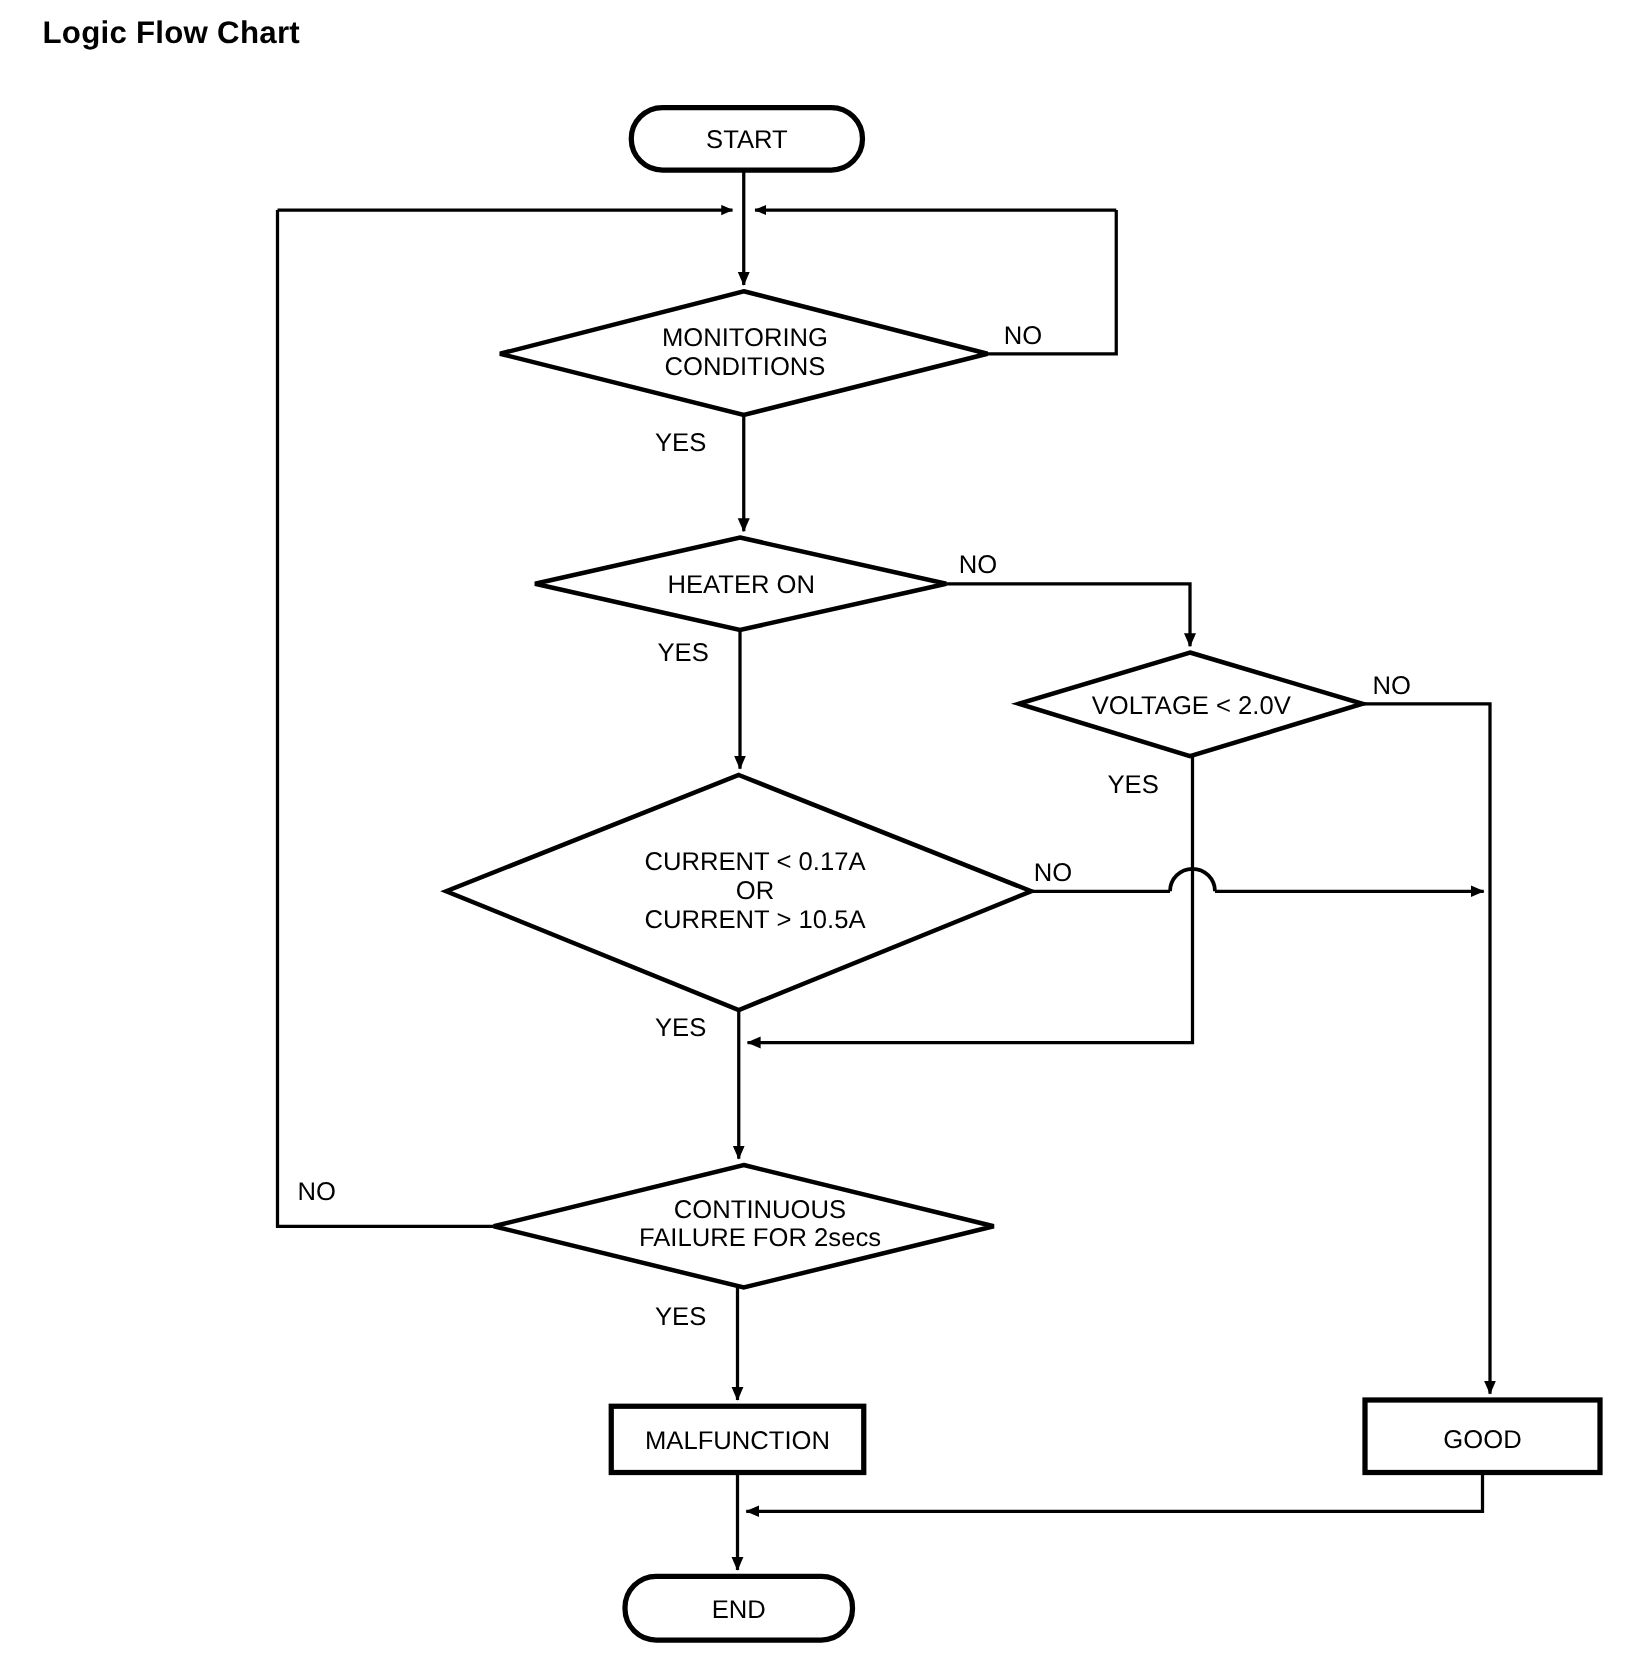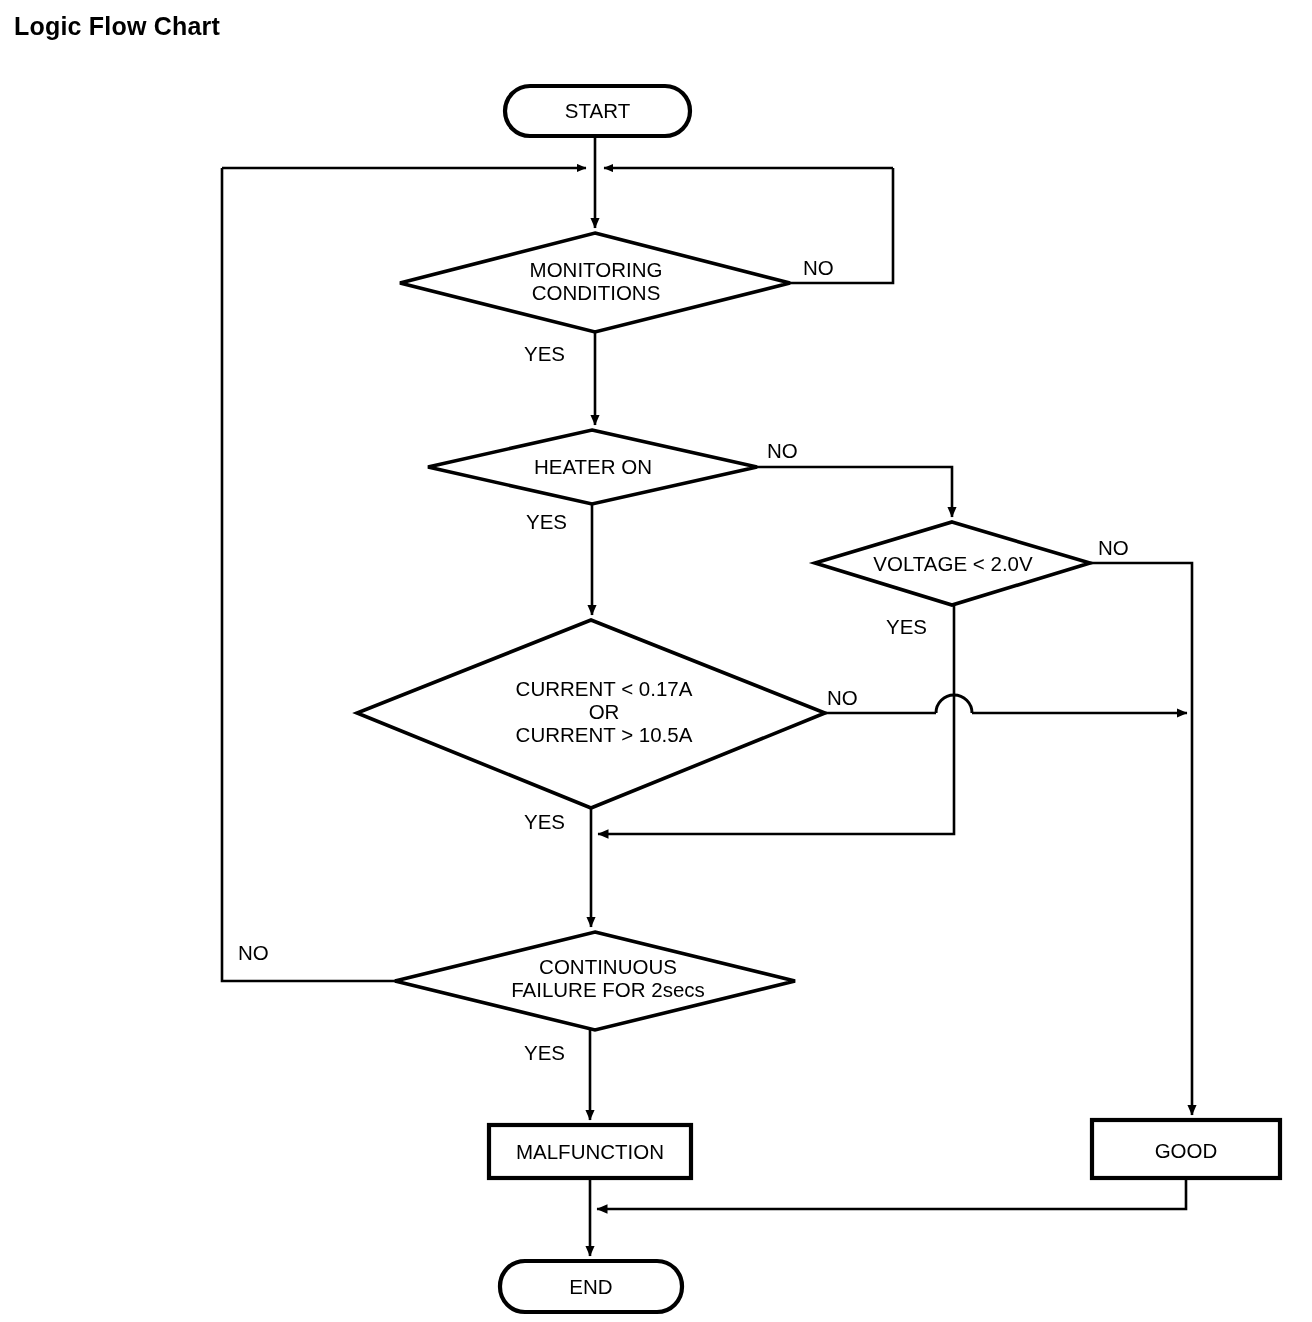--- a/index.html
+++ b/index.html
@@ -1,18 +1,18 @@
 <!DOCTYPE html>
 <html><head>
 <meta charset="utf-8">
 <style>
   html,body{margin:0;padding:0;background:#ffffff;}
   body{width:1312px;height:1322px;position:relative;overflow:hidden;
        font-family:"Liberation Sans", sans-serif;color:#000;}
-  #title{position:absolute;left:14px;top:12px;font-size:25px;font-weight:bold;
+  #title{position:absolute;left:34px;top:12px;font-size:25px;font-weight:bold;
          letter-spacing:0.2px;white-space:nowrap;}
   #flow{position:absolute;left:0;top:0;width:1312px;height:1322px;}
   svg text{font-family:"Liberation Sans", sans-serif;fill:#000;}
   .nodetxt{font-size:20.5px;}
   .edgetxt{font-size:20.5px;}
   .shape{fill:#ffffff;stroke:#000000;}
   .term{stroke-width:4.2;}
   .diam{stroke-width:3.6;}
   .box{stroke-width:4.2;}
   .ln{stroke:#000000;stroke-width:2.6;fill:none;}

